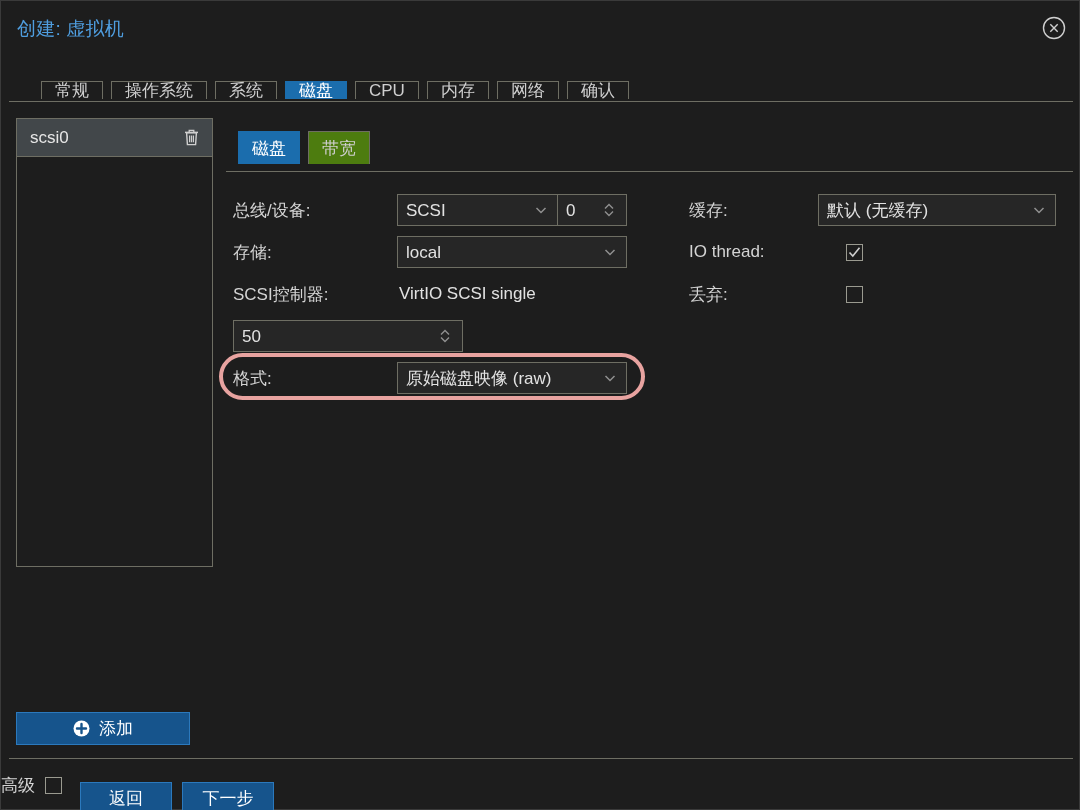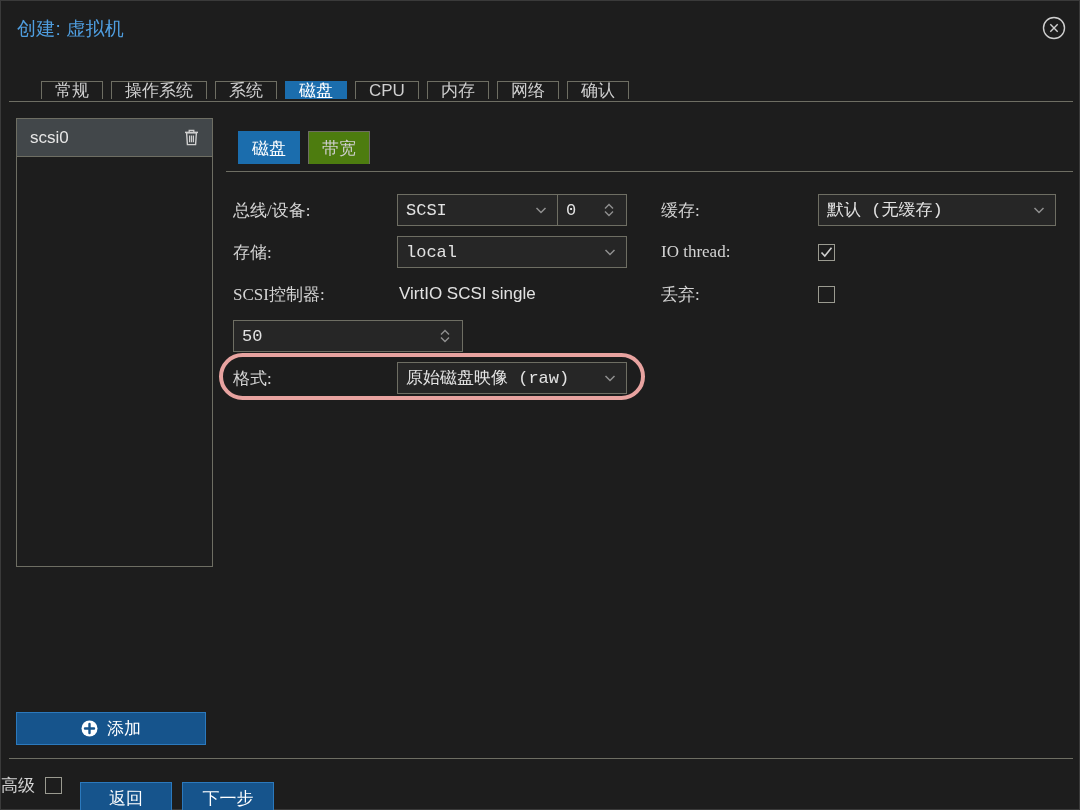--- a/index.html
+++ b/index.html
@@ -77,21 +77,21 @@
     color: #e6e6e6;
     font-size: 17px;
     cursor: pointer;
     border-bottom: 1px solid #6e6e63;
   }
   .disk-row .label { line-height: 1; }
   .trash-btn { width: 20px; height: 20px; cursor: pointer; display:flex; align-items:center; justify-content:center;}
 
   #add-button {
     position: absolute; left: 15px; top: 711px;
-    width: 190px; height: 33px;
+    width: 174px; height: 33px;
     background: #16548c;
     border: 1px solid #2b79bd;
     color: #ffffff;
     font-size: 17px;
     display: flex; align-items: center; justify-content: center; gap: 9px;
     cursor: pointer;
   }
   #add-button .plus-ico { display:flex; }
 
   
@@ -114,25 +114,25 @@
     position: absolute; left: 225px; top: 170px; width: 847px; height: 1px;
     background: #6e6e63;
   }
 
   
   .form-col { position: absolute; }
   #col-left { left: 232px; top: 188px; width: 400px; }
   #col-right { left: 660px; top: 188px; width: 395px; }
 
   .frow { display: flex; align-items: center; height: 42px; }
-  .flabel { font-size: 17px; color: #d4d4d4; white-space: nowrap; font-family: Liberation Serif, serif; }
+  .flabel { font-size: 17px; color: #d4d4d4; white-space: nowrap; }
   #col-left .flabel { width: 164px; }
-  #col-right .flabel { width: 157px; }
-
-  .ctrl { position: relative; font-family: Liberation Mono, monospace; }
+  #col-right .flabel { width: 157px; margin-left: 28px; }
+
+  .ctrl { position: relative; }
   .field {
     height: 32px;
     background: #262626;
     border: 1px solid #6e6e63;
     color: #e2e2e2;
     font-size: 17px;
     display: flex; align-items: center;
     padding: 0 8px;
     cursor: pointer;
     white-space: nowrap;

